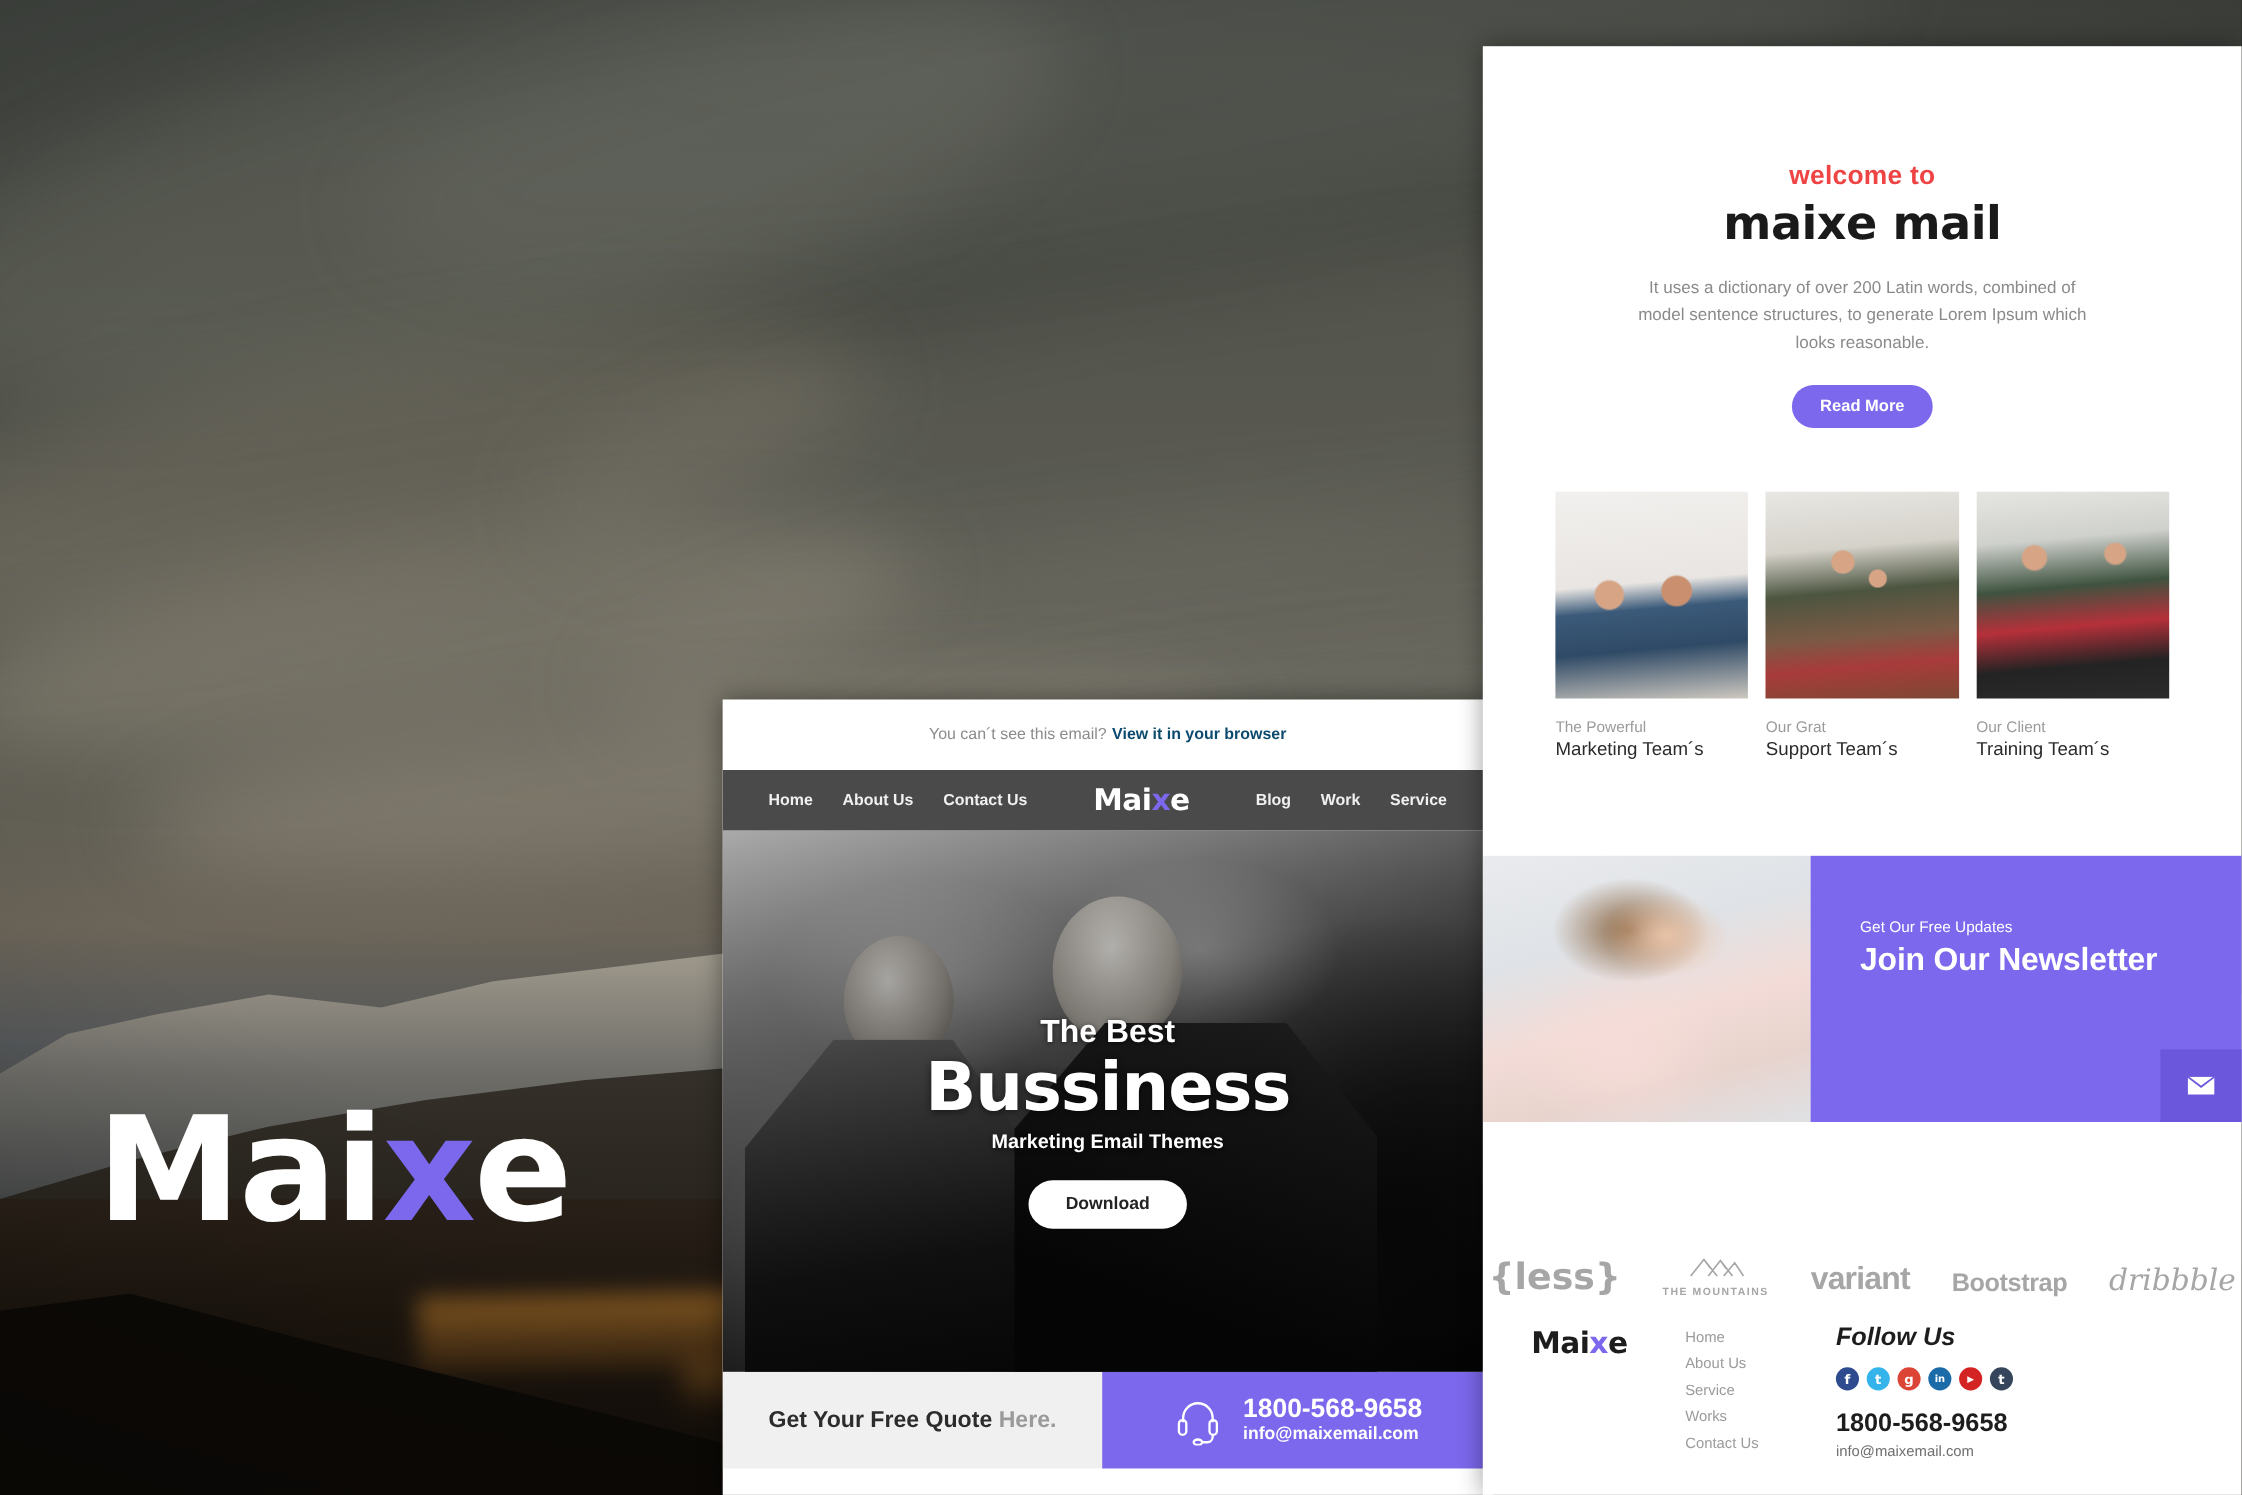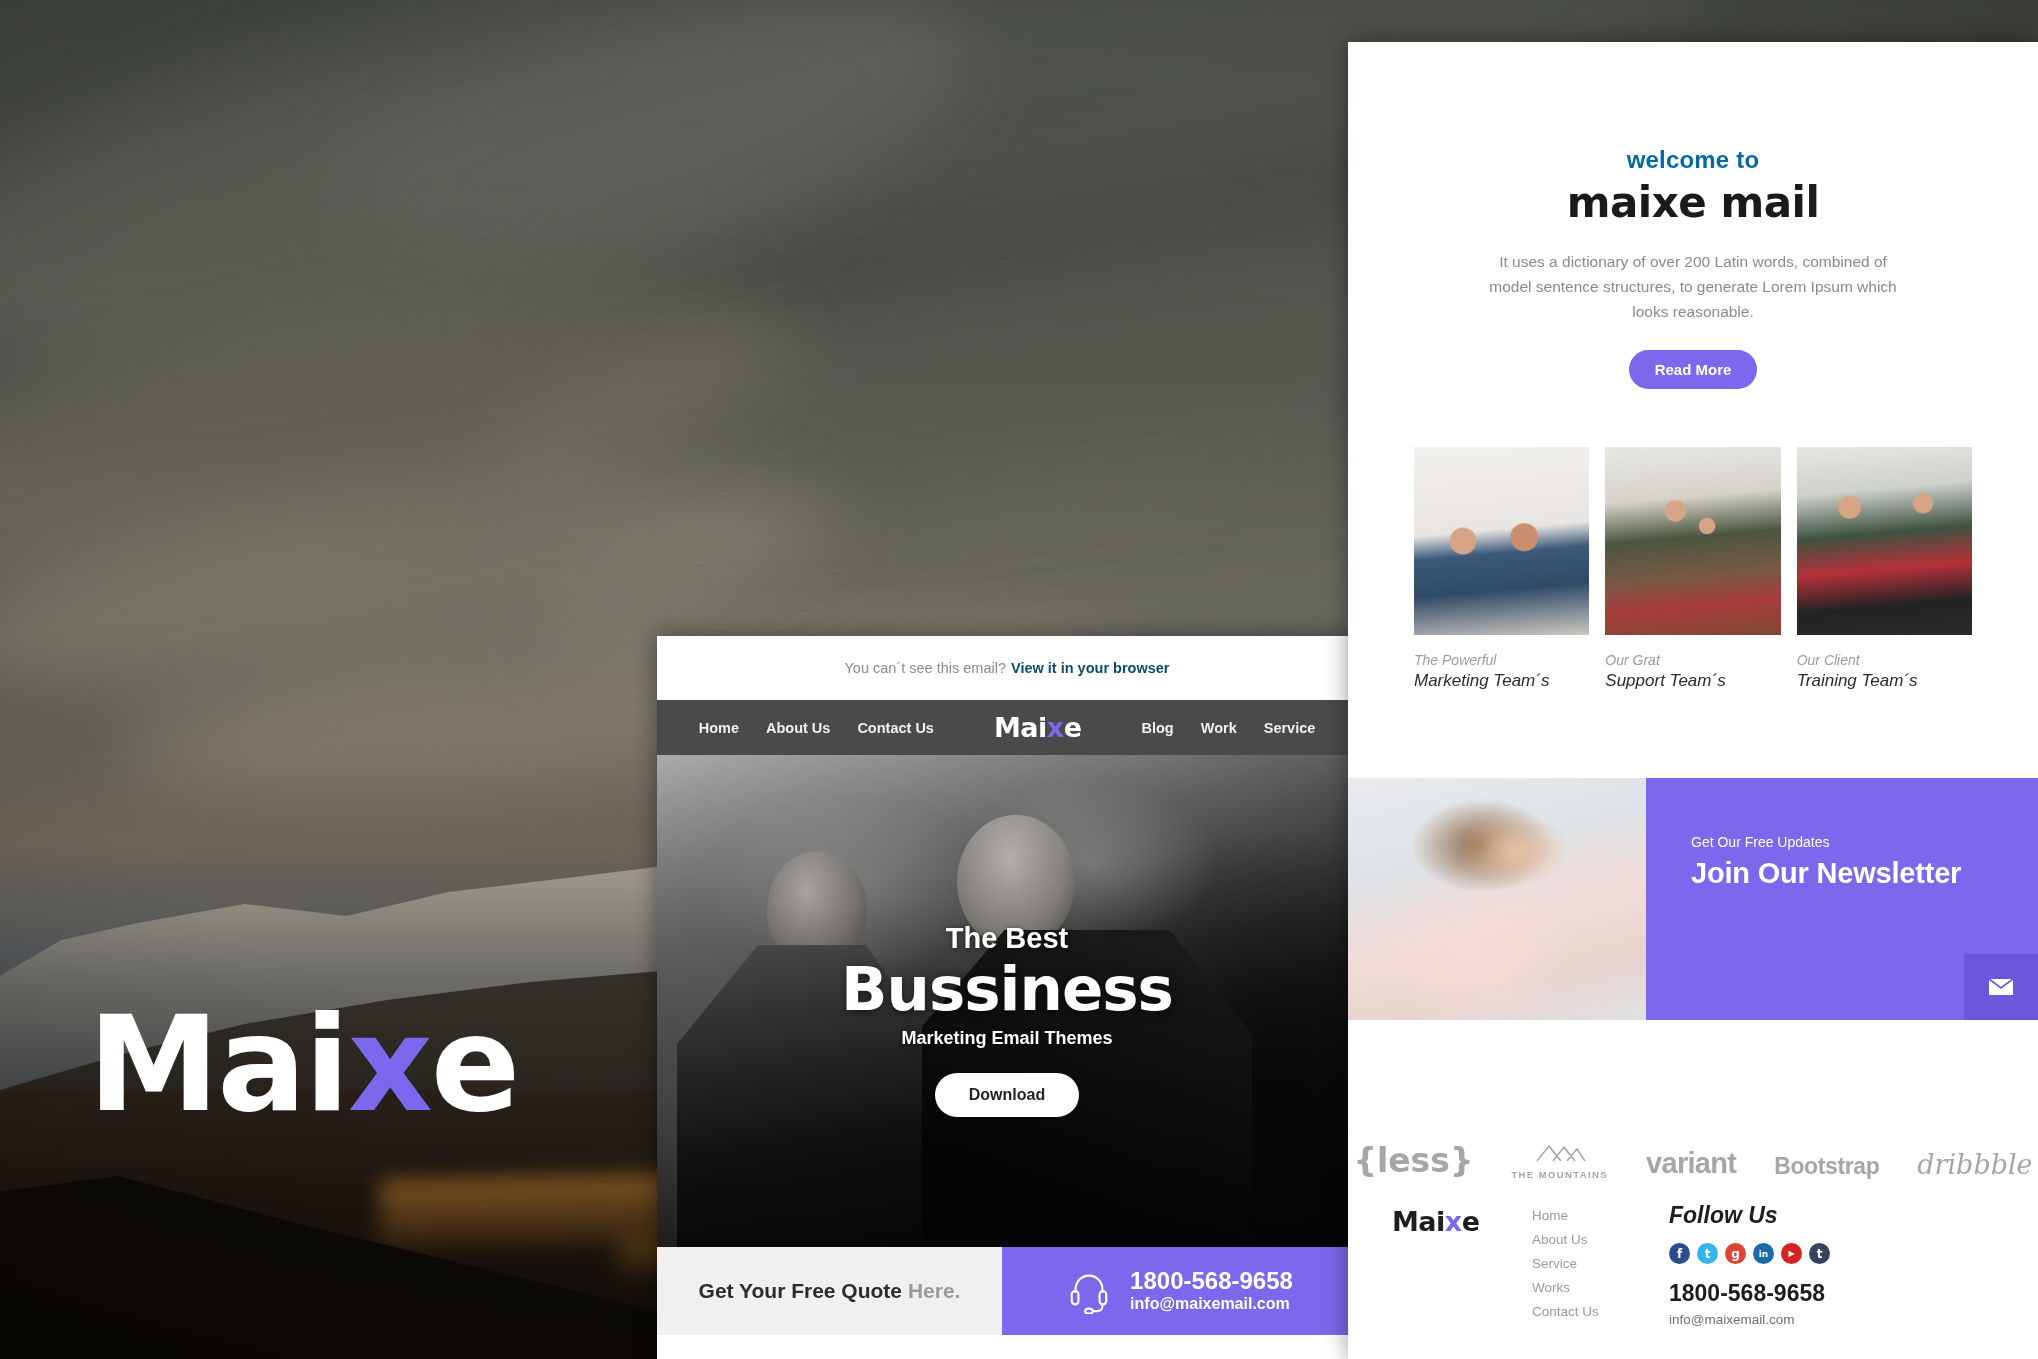--- a/index.html
+++ b/index.html
@@ -173,35 +173,35 @@
   .phone-main{ font-size:24px; font-weight:bold; line-height:1.15; }
   .phone-mail{ font-size:16px; font-weight:bold; line-height:1.3; }
 
   
   .panel-right{
     position:absolute; left:1348px; top:42px; width:690px; height:1317px;
     background:#ffffff; z-index:12; overflow:hidden;
     box-shadow:0 0 22px rgba(0,0,0,0.40);
   }
   .welcome{ padding:104px 0 0; text-align:center; }
-  .welcome-pre{ font-size:24px; font-weight:bold; color:#0369a1; letter-spacing:.2px; }
+  .welcome-pre{ font-size:24px; font-weight:bold; color:#ef4444; letter-spacing:.2px; }
   .welcome-title{
     font-size:42px; font-weight:bold; color:#1a1a1a; margin-top:4px; letter-spacing:-0.5px;
     font-family:"DejaVu Sans","Liberation Sans",sans-serif;
   }
   .welcome-body{
     margin:22px auto 0; width:430px; font-size:15.5px; line-height:1.62; color:#8a8a8a;
   }
   .btn-readmore{
     margin-top:26px; background:#7b68ec; color:#ffffff; border:none;
     border-radius:20px; padding:11px 26px; font-size:15px; font-weight:bold;
     cursor:pointer; font-family:"Liberation Sans",sans-serif;
   }
 
-  .teams{ display:flex; gap:16px; padding:58px 66px 0;font-style:italic; }
+  .teams{ display:flex; gap:16px; padding:58px 66px 0; }
   .team-card{ width:auto; flex:1; }
   .team-img{ width:100%; height:188px; background:#ddd; }
   .t1{
     background:
       radial-gradient(circle at 63% 48%, #c98f6e 9%, rgba(0,0,0,0) 10%),
       radial-gradient(circle at 28% 50%, #d7a585 8%, rgba(0,0,0,0) 9%),
       linear-gradient(175deg,#f2f0ee 0%, #e8e5e2 44%, #3b5a79 56%, #2f4a66 74%, #cdc8c0 100%);
   }
   .t2{
     background:

